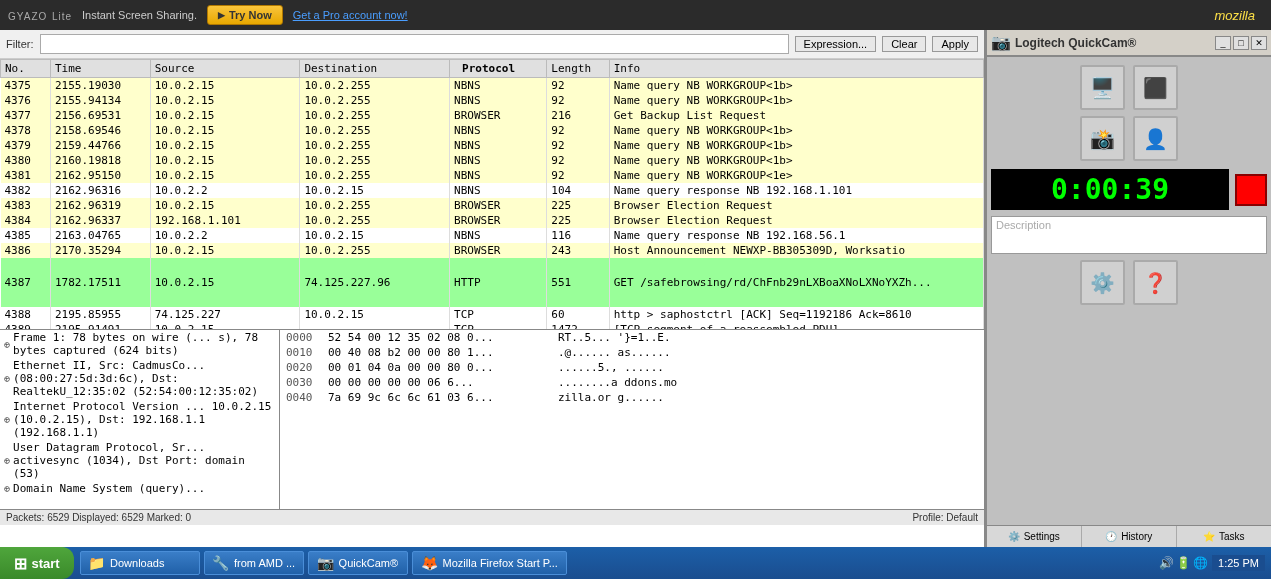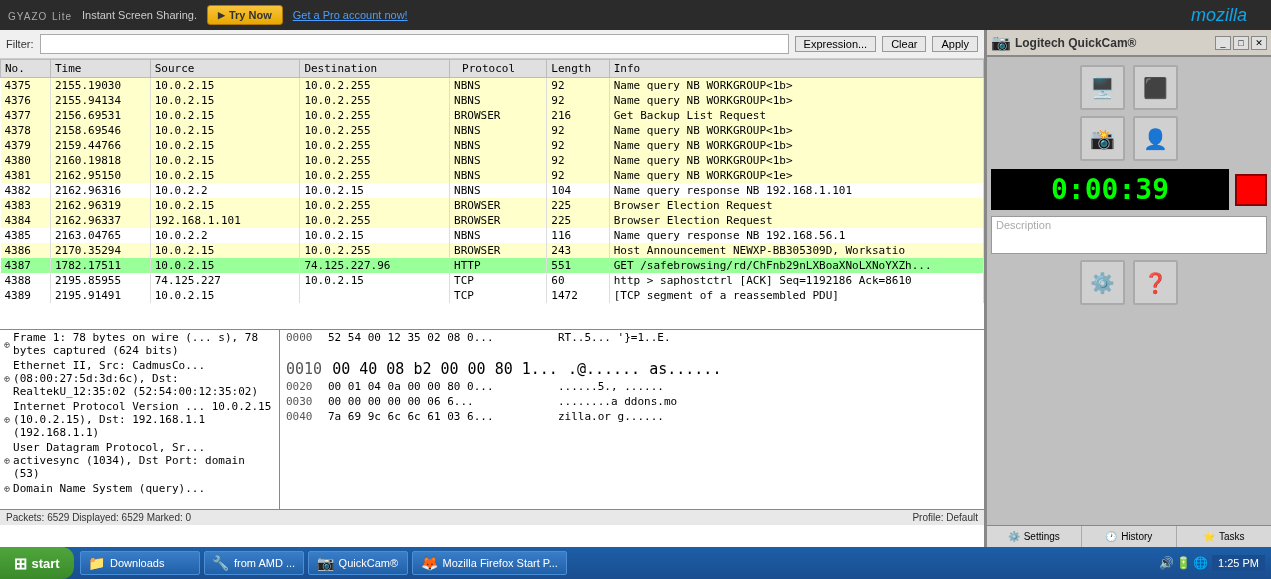--- a/index.html
+++ b/index.html
@@ -153,21 +153,21 @@
 <div id="gyazo-bar">
   <span id="gyazo-logo">
     <span>GYAZO</span>
     <span style="color:#aaa;font-size:10px;">Lite</span>
   </span>
   <span style="color:#ccc;font-size:11px;">Instant Screen Sharing.</span>
   <button id="try-now-btn">
     <span>Try Now</span>
   </button>
   <a id="pro-account-link">Get a Pro account now!</a>
-  <span id="mozilla-text" style="position:absolute;right:24px;color:#0ea5e9;font-size:18px;font-style:italic;">mozilla</span>
+  <span id="mozilla-text" style="position:absolute;right:16px;color:#fde047;font-size:13px;font-style:italic;">mozilla</span>
 </div>
 
 <div id="main-area" style="display:flex;height:517px;background:#fef9c3;">
 
   <div id="wireshark-panel" style="flex:1;display:flex;flex-direction:column;background:white;border-right:2px solid #888;overflow:hidden;">
 
     <div id="filter-bar" style="display:flex;align-items:center;padding:4px 6px;gap:6px;background:#f0f0f0;border-bottom:1px solid #ccc;">
       <label style="font-size:11px;color:#333;">Filter:</label>
       <input id="filter-input" style="flex: 1 1 0%; height: 20px; border: 1px solid rgb(170, 170, 170); font-size: 11px; padding: 0px 4px; background: white;" value="">
       <button style="font-size:11px;padding:1px 8px;border:1px solid #999;background:#e8e8e8;cursor:pointer;">Expression...</button>
@@ -176,21 +176,21 @@
     </div>
 
     <div style="overflow:auto;flex:1;max-height:270px;">
       <table id="packet-table" style="width:100%;border-collapse:collapse;font-size:11px;font-family:monospace;">
         <thead>
           <tr>
             <th style="background:#e0e0e0;border:1px solid #bbb;padding:2px 4px;text-align:left;font-weight:normal;min-width:40px;">No.</th>
             <th style="background:#e0e0e0;border:1px solid #bbb;padding:2px 4px;text-align:left;font-weight:normal;min-width:80px;">Time</th>
             <th style="background:#e0e0e0;border:1px solid #bbb;padding:2px 4px;text-align:left;font-weight:normal;min-width:120px;">Source</th>
             <th style="background:#e0e0e0;border:1px solid #bbb;padding:2px 4px;text-align:left;font-weight:normal;min-width:120px;">Destination</th>
-            <th style="background:#e0e0e0;border:1px solid #bbb;padding:2px 12px;text-align:left;font-weight:normal;min-width:70px;">Protocol</th>
+            <th style="background:#e0e0e0;border:1px solid #bbb;padding:2px 12px;text-align:left;font-weight:bold;min-width:70px;">Protocol</th>
             <th style="background:#e0e0e0;border:1px solid #bbb;padding:2px 4px;text-align:left;font-weight:normal;min-width:50px;">Length</th>
             <th style="background:#e0e0e0;border:1px solid #bbb;padding:2px 4px;text-align:left;font-weight:normal;">Info</th>
           </tr>
         </thead>
         <tbody id="packet-tbody">
         <tr style="background: rgb(255, 255, 204); cursor: pointer;">
               <td style="padding: 1px 4px; border-right: 1px solid rgb(221, 221, 221); white-space: nowrap; overflow: hidden;">4375</td>
               <td style="padding: 1px 4px; border-right: 1px solid rgb(221, 221, 221); white-space: nowrap; overflow: hidden;">2155.19030</td>
               <td style="padding: 1px 4px; border-right: 1px solid rgb(221, 221, 221); white-space: nowrap; overflow: hidden;">10.0.2.15</td>
               <td style="padding: 1px 4px; border-right: 1px solid rgb(221, 221, 221); white-space: nowrap; overflow: hidden;">10.0.2.255</td>
@@ -297,21 +297,21 @@
               <td style="padding: 1px 4px; border-right: 1px solid rgb(221, 221, 221); white-space: nowrap; overflow: hidden;">243</td>
               <td style="padding: 1px 4px; border-right: 1px solid rgb(221, 221, 221); white-space: nowrap; overflow: hidden; max-width: 300px;">Host Announcement NEWXP-BB305309D, Worksatio</td>
             </tr>
             <tr style="background: rgb(153, 255, 153); cursor: pointer;">
               <td style="padding: 1px 4px; border-right: 1px solid rgb(221, 221, 221); white-space: nowrap; overflow: hidden;">4387</td>
               <td style="padding: 1px 4px; border-right: 1px solid rgb(221, 221, 221); white-space: nowrap; overflow: hidden;">1782.17511</td>
               <td style="padding: 1px 4px; border-right: 1px solid rgb(221, 221, 221); white-space: nowrap; overflow: hidden;">10.0.2.15</td>
               <td style="padding: 1px 4px; border-right: 1px solid rgb(221, 221, 221); white-space: nowrap; overflow: hidden;">74.125.227.96</td>
               <td style="padding: 1px 4px; border-right: 1px solid rgb(221, 221, 221); white-space: nowrap; overflow: hidden;">HTTP</td>
               <td style="padding: 1px 4px; border-right: 1px solid rgb(221, 221, 221); white-space: nowrap; overflow: hidden;">551</td>
-              <td style="padding: 1px 4px; border-right: 1px solid rgb(221, 221, 221); white-space: nowrap; overflow: hidden; max-width: 300px;">GET /safebrowsing/rd/ChFnb29nLXBoaXNoLXNoYXZh...</td>
+              <td style="padding: 18px 4px; border-right: 1px solid rgb(221, 221, 221); white-space: nowrap; overflow: hidden; max-width: 300px;">GET /safebrowsing/rd/ChFnb29nLXBoaXNoLXNoYXZh...</td>
             </tr>
             <tr style="background: white; cursor: pointer;">
               <td style="padding: 1px 4px; border-right: 1px solid rgb(221, 221, 221); white-space: nowrap; overflow: hidden;">4388</td>
               <td style="padding: 1px 4px; border-right: 1px solid rgb(221, 221, 221); white-space: nowrap; overflow: hidden;">2195.85955</td>
               <td style="padding: 1px 4px; border-right: 1px solid rgb(221, 221, 221); white-space: nowrap; overflow: hidden;">74.125.227</td>
               <td style="padding: 1px 4px; border-right: 1px solid rgb(221, 221, 221); white-space: nowrap; overflow: hidden;">10.0.2.15</td>
               <td style="padding: 1px 4px; border-right: 1px solid rgb(221, 221, 221); white-space: nowrap; overflow: hidden;">TCP</td>
               <td style="padding: 1px 4px; border-right: 1px solid rgb(221, 221, 221); white-space: nowrap; overflow: hidden;">60</td>
               <td style="padding: 1px 4px; border-right: 1px solid rgb(221, 221, 221); white-space: nowrap; overflow: hidden; max-width: 300px;">http &gt; saphostctrl [ACK] Seq=1192186 Ack=8610</td>
             </tr>
@@ -355,21 +355,21 @@
           </div>
       </div>
 
       <div style="flex:1;overflow-y:auto;font-size:11px;font-family:monospace;background:white;">
         <div id="hex-list">
             <div style="display: flex; gap: 10px; padding: 1px 6px; font-size: 11px; font-family: monospace;">
               <span style="color:#555;min-width:32px;">0000</span>
               <span style="min-width:220px;">52 54 00 12 35 02 08 0...</span>
               <span>RT..5... '}=1..E.</span>
             </div>
-            <div style="display: flex; gap: 10px; padding: 1px 6px; font-size: 15px; font-family: monospace; margin-top: 14px;">
+            <div style="display: flex; gap: 10px; padding: 1px 6px; font-size: 11px; font-family: monospace;">
               <span style="color:#555;min-width:32px;">0010</span>
               <span style="min-width:220px;">00 40 08 b2 00 00 80 1...</span>
               <span>.@...... as......</span>
             </div>
             <div style="display: flex; gap: 10px; padding: 1px 6px; font-size: 11px; font-family: monospace;">
               <span style="color:#555;min-width:32px;">0020</span>
               <span style="min-width:220px;">00 01 04 0a 00 00 80 0...</span>
               <span>......5., ......</span>
             </div>
             <div style="display: flex; gap: 10px; padding: 1px 6px; font-size: 11px; font-family: monospace;">

